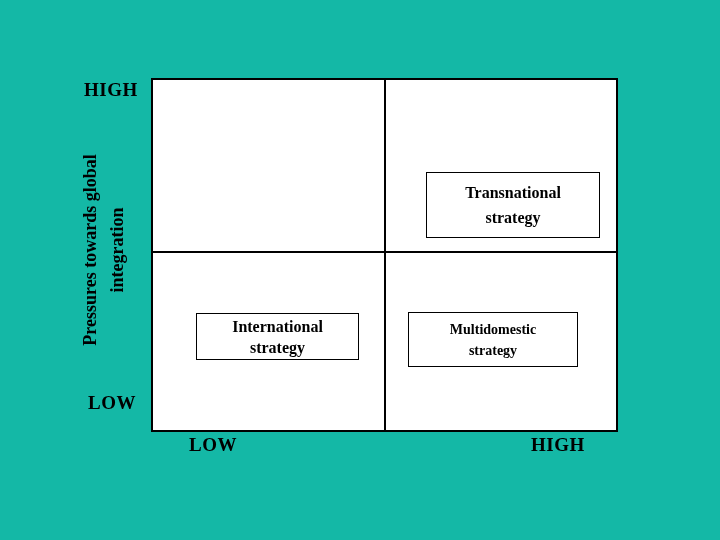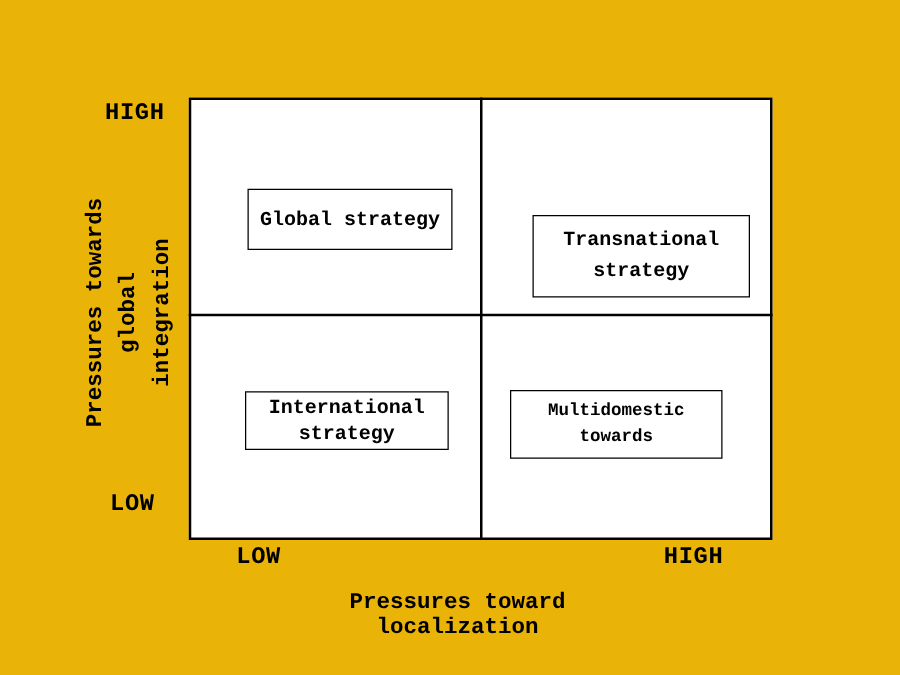--- a/index.html
+++ b/index.html
@@ -4,22 +4,22 @@
 <style>
   html, body {
     margin: 0;
     padding: 0;
     background: #ffffff;
   }
   .canvas {
     position: relative;
     width: 720px;
     height: 540px;
-    background: #eab308;
-    font-family: Liberation Mono, monospace;
+    background: #14b8a6;
+    font-family: Liberation Serif, serif;
     font-weight: bold;
     color: #000000;
     overflow: hidden;
   }
   
   .grid {
     position: absolute;
     left: 151px;
     top: 78px;
     width: 467px;
@@ -96,27 +96,25 @@
 
 <div class="canvas">
 
   <div class="axis-end y-high">HIGH</div>
   <div class="axis-end y-low">LOW</div>
   <div class="axis-end x-low">LOW</div>
   <div class="axis-end x-high">HIGH</div>
 
   <div class="y-axis-title">Pressures towards global
 integration</div>
-  <div class="x-axis-title">Pressures toward localization</div>
 
   <div class="grid"></div>
   <div class="divider-v"></div>
   <div class="divider-h"></div>
 
-  <div class="sbox global">Global strategy</div>
   <div class="sbox transnational">Transnational
 strategy</div>
   <div class="sbox international">International
 strategy</div>
   <div class="sbox multidomestic">Multidomestic
-towards</div>
+strategy</div>
 
 </div>
 
 </body></html>

